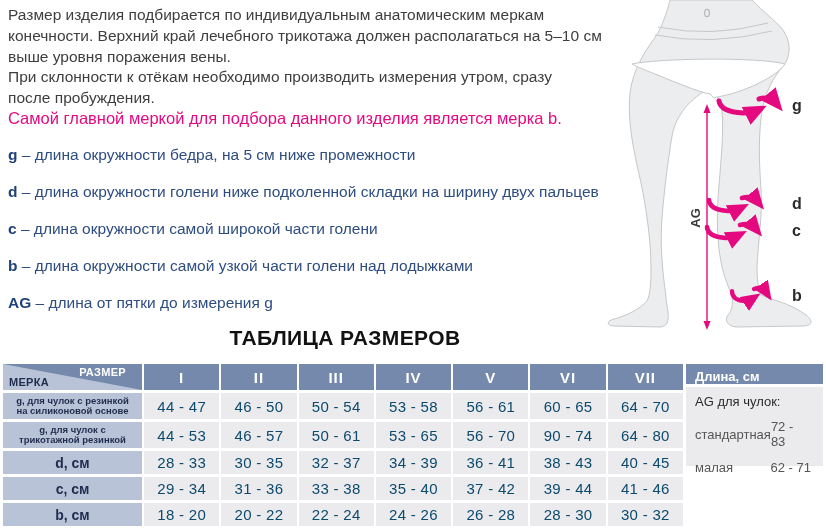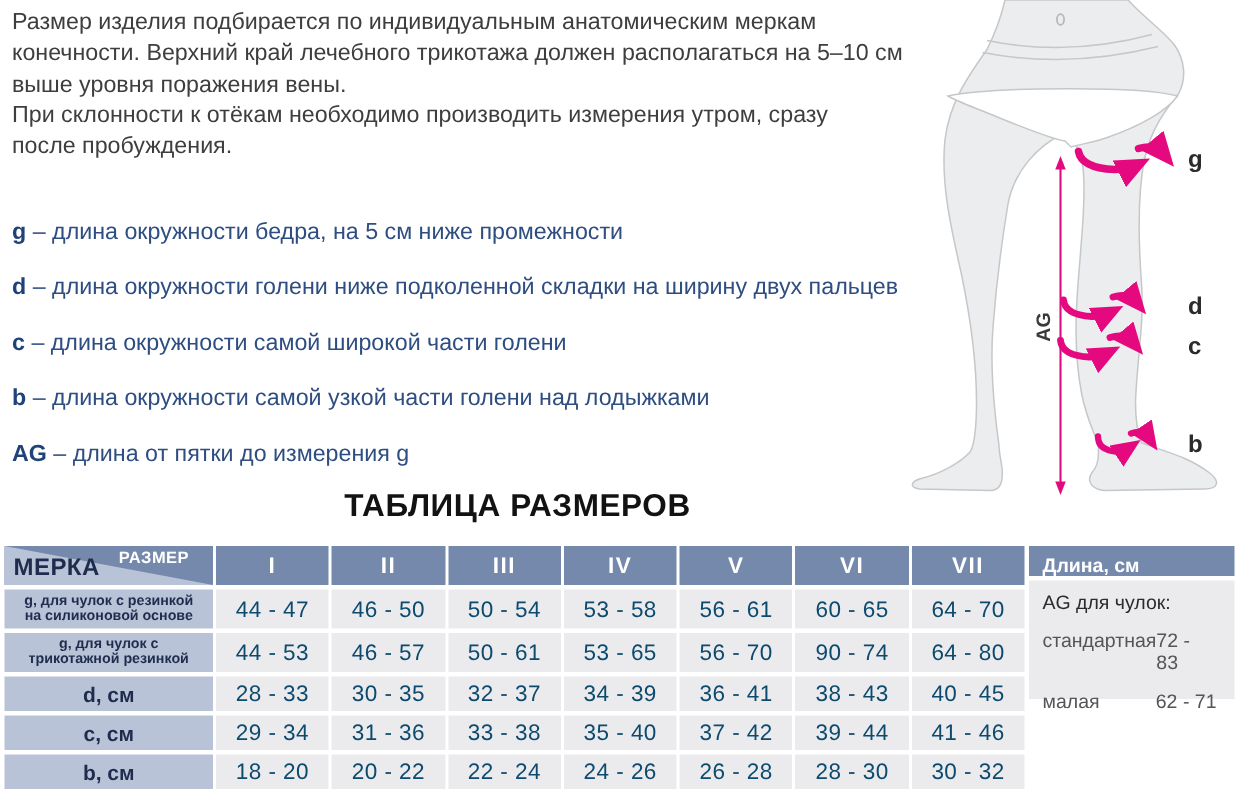--- a/index.html
+++ b/index.html
@@ -28,47 +28,48 @@
   #size-table{position:absolute;left:3px;top:364px;width:680px;display:grid;
               grid-template-columns:139px repeat(7,1fr);
               grid-template-rows:26px 26px 26px 23px 23px 23px;
               gap:3px 2px;}
   .hcell{background:#7489ac;color:#fff;font-weight:bold;font-size:15px;
          display:flex;align-items:center;justify-content:center;letter-spacing:1px;}
   .corner{position:relative;background:#7489ac;overflow:hidden;}
   .corner .tri{position:absolute;inset:0;background:#b9c3d7;
                clip-path:polygon(0 0,100% 100%,0 100%);}
   .corner .t-top{position:absolute;top:2px;right:16px;color:#fff;font-weight:bold;font-size:11px;letter-spacing:.3px;}
-  .corner .t-bottom{position:absolute;bottom:2px;left:6px;color:#1f2c4d;font-weight:bold;font-size:16px;letter-spacing:.3px;}
+  .corner .t-bottom{position:absolute;bottom:2px;left:6px;color:#1f2c4d;font-weight:bold;font-size:11px;letter-spacing:.3px;}
   .lcell{background:#b9c3d7;color:#1f2c4d;font-weight:bold;display:flex;align-items:center;
          justify-content:center;text-align:center;}
   .lcell.small{font-size:9.5px;line-height:10.5px;}
   .lcell.big{font-size:14px;}
   .vcell{background:#ebebed;color:#0c4a6e;font-size:15px;display:flex;align-items:center;
          justify-content:center;letter-spacing:.3px;}
 
   
   #len-panel{position:absolute;left:686px;top:364px;width:137px;}
   #len-header{height:20px;background:#7489ac;color:#fff;font-weight:bold;font-size:13px;
               line-height:26px;padding-left:9px;box-sizing:border-box;}
   #len-body{margin-top:3px;height:79px;background:#ebebed;box-sizing:border-box;
             padding:7px 12px 0 9px;font-size:13px;color:#555;}
   #len-sub{color:#2b2b2b;font-weight:500;margin-bottom:10px;}
-  .len-row{display:flex;justify-content:space-between;margin-bottom:11px;}
+  .len-row{display:flex;justify-content:space-between;margin-bottom:11px;align-items:center;}
 </style>
 </head>
 <body>
 
 <div id="stage">
 
   <div id="p1" class="para preline">Размер изделия подбирается по индивидуальным анатомическим меркам
 конечности. Верхний край лечебного трикотажа должен располагаться на 5–10 см
 выше уровня поражения вены.</div>
   <div id="p2" class="para preline">При склонности к отёкам необходимо производить измерения утром, сразу
 после пробуждения.</div>
+  <div id="highlight">Самой главной меркой для подбора данного изделия является мерка b.</div>
 
   <div class="defs">
     <div class="def-line">
       <span class="def-key">g</span>
       <span>– длина окружности бедра, на 5 см ниже промежности</span>
     </div>
     <div class="def-line">
       <span class="def-key">d</span>
       <span>– длина окружности голени ниже подколенной складки на ширину двух пальцев</span>
     </div>

